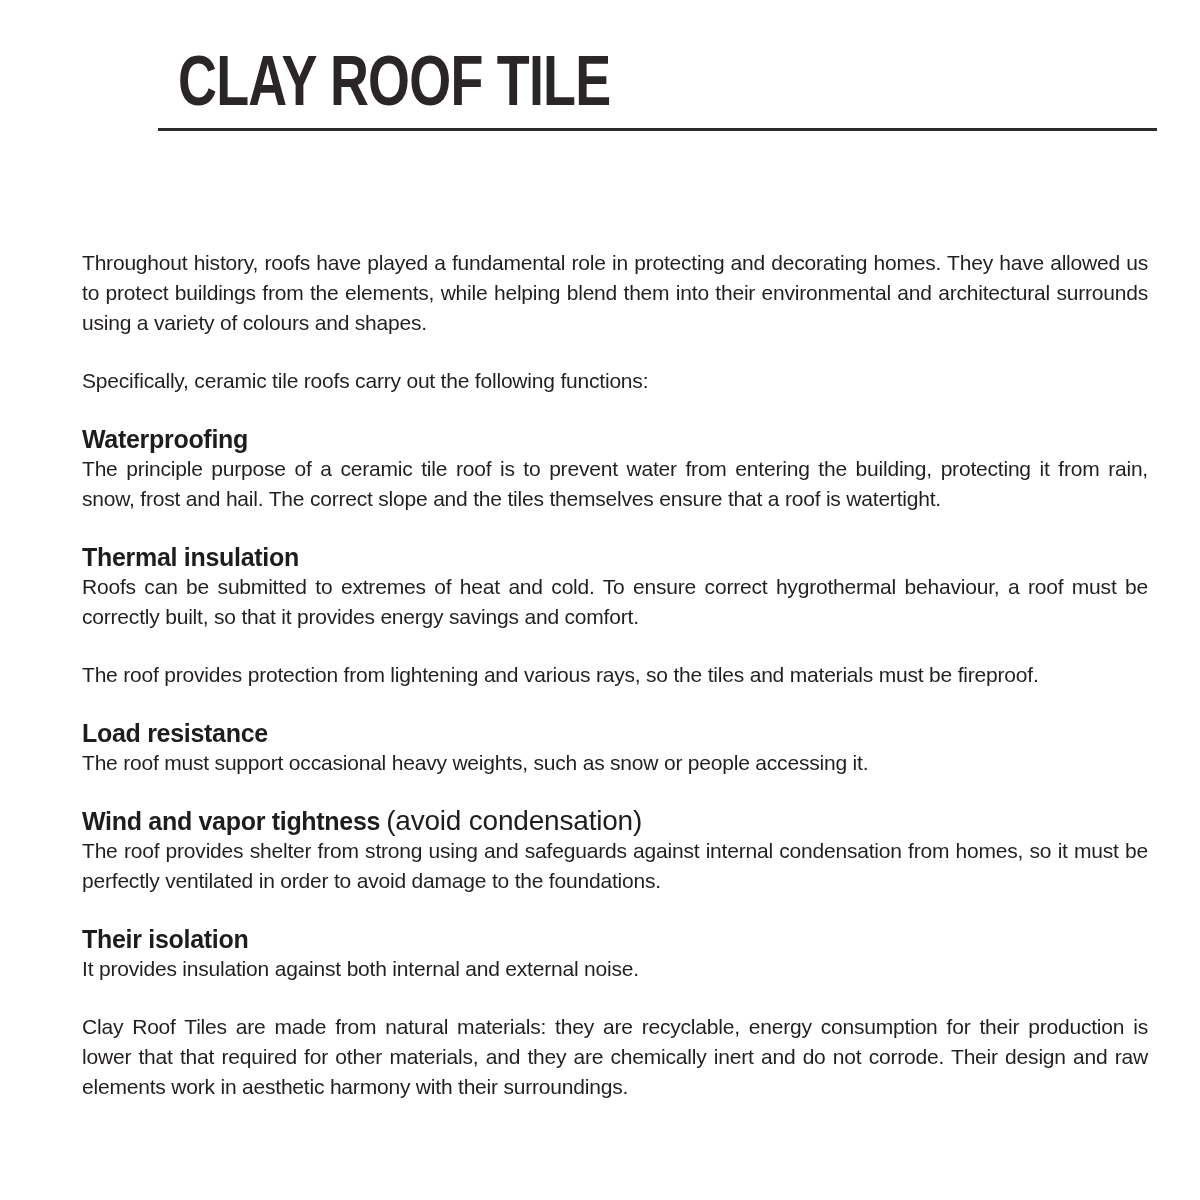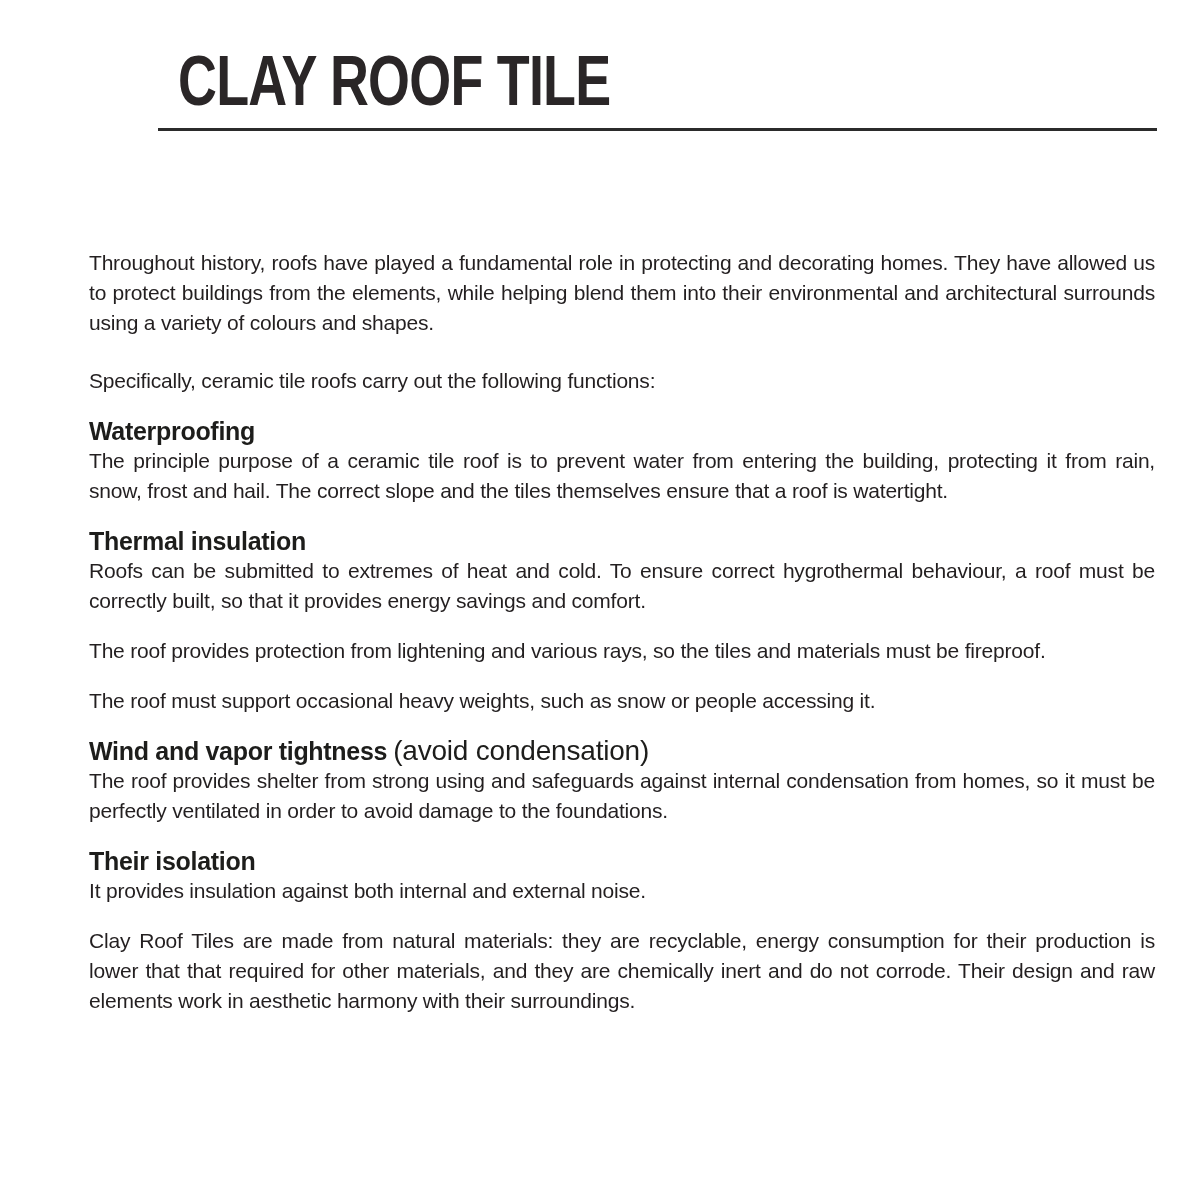--- a/index.html
+++ b/index.html
@@ -34,37 +34,37 @@
     position: absolute;
     top: 128px;
     left: 158px;
     width: 999px;
     height: 3px;
     background: #2b2b2b;
   }
   .content {
     position: absolute;
     top: 248px;
-    left: 89px;
+    left: 82px;
     width: 1066px;
     font-size: 21px;
     line-height: 30px;
     font-weight: 400;
     letter-spacing: -0.2px;
   }
   .content p {
     margin: 0;
     text-align: justify;
   }
   .lead-in {
     margin-top: 28px !important;
     text-align: left !important;
   }
   .section {
-    margin-top: 20px;
+    margin-top: 28px;
   }
   .section h2 {
     margin: 0;
     font-size: 25px;
     line-height: 30px;
     font-weight: 700;
     letter-spacing: -0.3px;
     color: #1d1d1b;
   }
   .section h2 .subheading {
@@ -103,20 +103,21 @@
     <div class="section">
       <h2><span>Thermal insulation</span></h2>
       <p class="body">Roofs can be submitted to extremes of heat and cold. To ensure correct hygrothermal behaviour, a roof must be correctly built, so that it provides energy savings and comfort.</p>
     </div>
 
     <div class="section">
       <p class="body">The roof provides protection from lightening and various rays, so the tiles and materials must be fireproof.</p>
     </div>
 
     <div class="section">
+      <h2><span>Load resistance</span></h2>
       <p class="body">The roof must support occasional heavy weights, such as snow or people accessing it.</p>
     </div>
 
     <div class="section">
       <h2><span>Wind and vapor tightness</span><span class="subheading">(avoid condensation)</span></h2>
       <p class="body">The roof provides shelter from strong using and safeguards against internal condensation from homes, so it must be perfectly ventilated in order to avoid damage to the foundations.</p>
     </div>
 
     <div class="section">
       <h2><span>Their isolation</span></h2>

